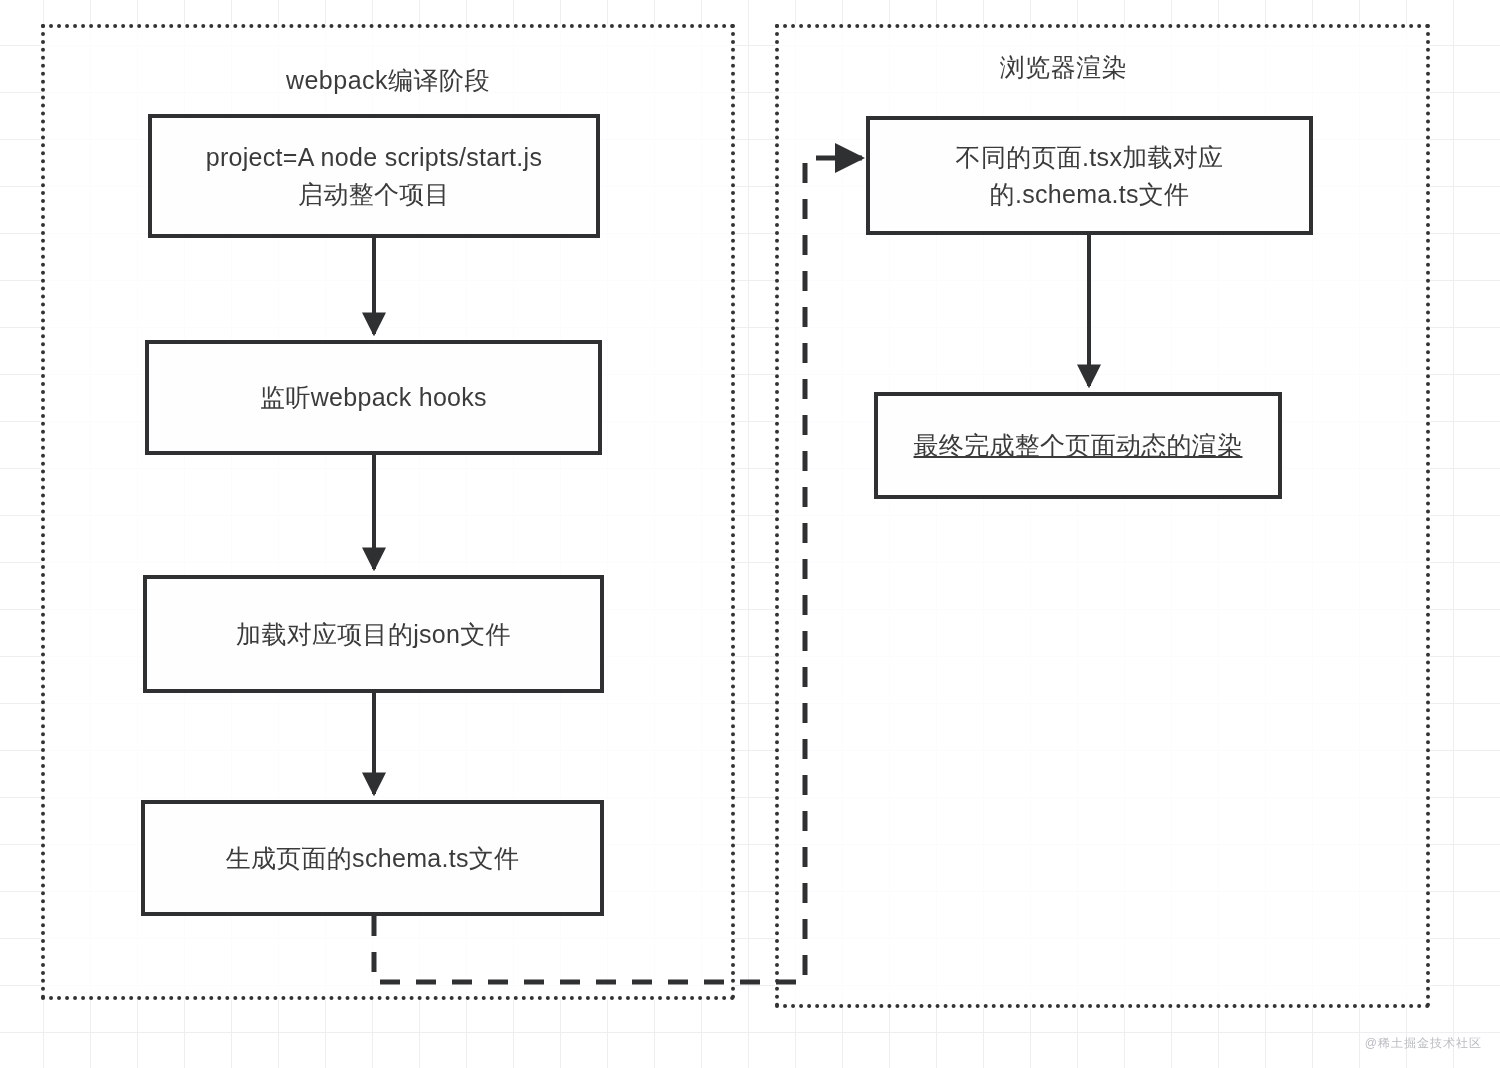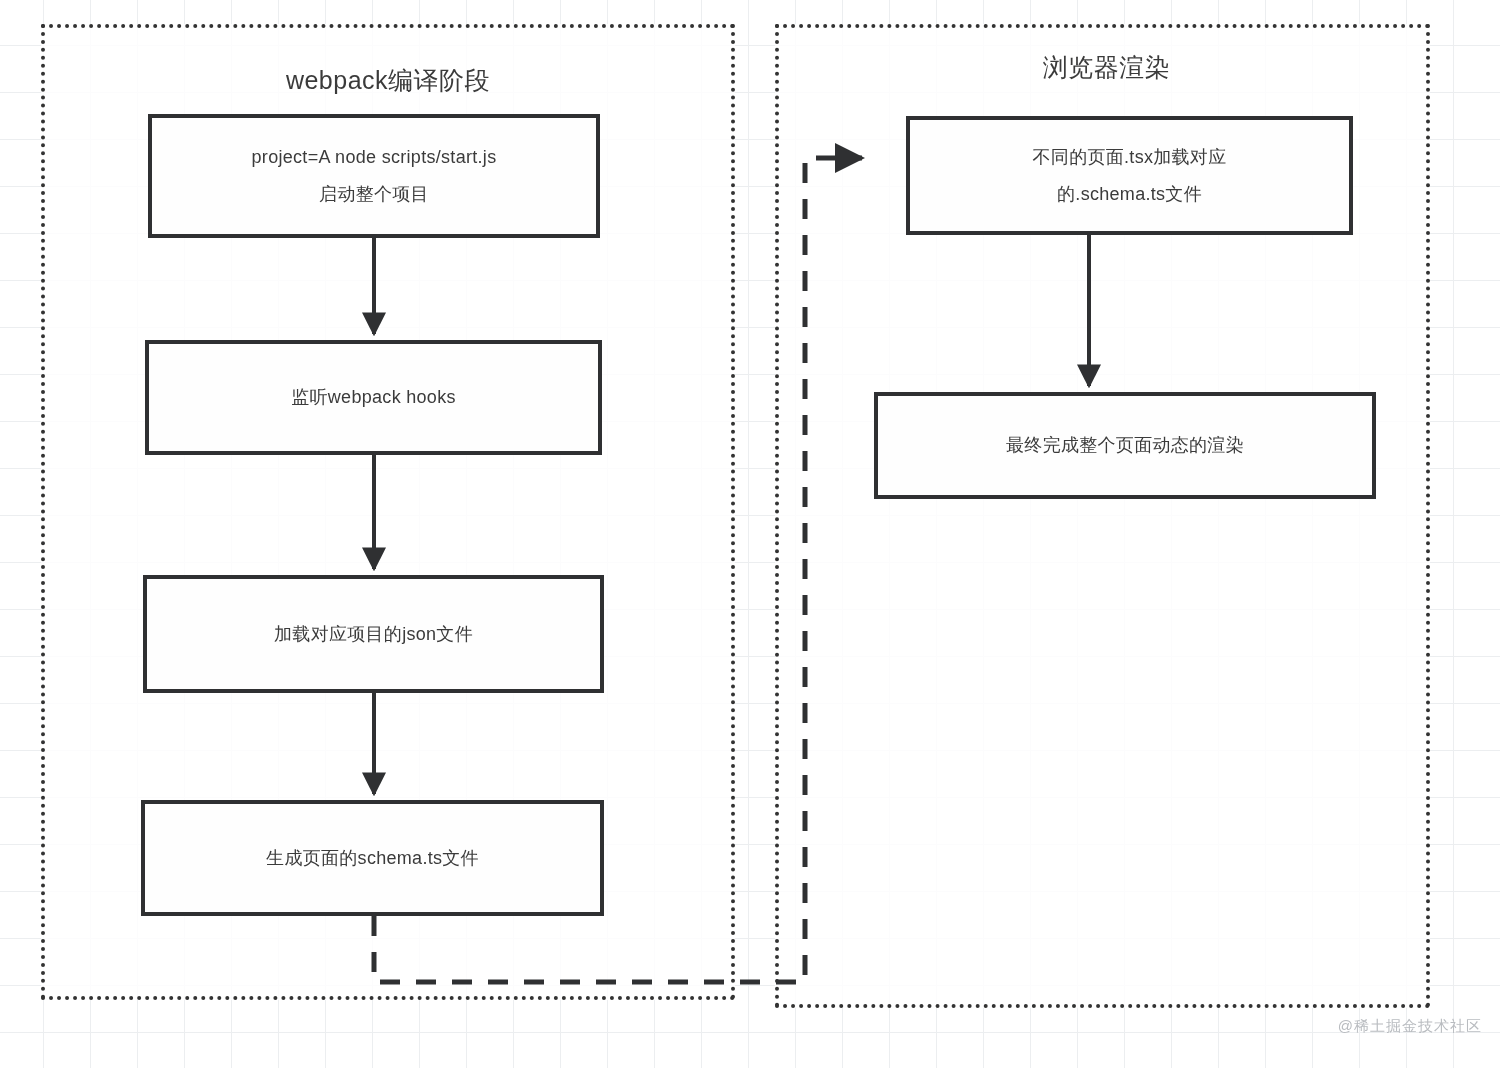--- a/index.html
+++ b/index.html
@@ -39,53 +39,53 @@
   .node {
     position: absolute;
     border: 4px solid #2f3032;
     background: #fefefe;
     box-sizing: border-box;
     display: flex;
     align-items: center;
     justify-content: center;
     text-align: center;
     color: #3b3b3b;
-    font-size: 18px;
+    font-size: 25px;
     line-height: 37px;
     letter-spacing: 0.3px;
     padding: 9px 10px;
   }
   .node-text { display: block; white-space: pre-line; }
   .edge-svg {
     position: absolute;
     left: 0; top: 0;
     width: 1500px; height: 1068px;
     overflow: visible;
     pointer-events: none;
   }
   .watermark {
     position: absolute;
     right: 18px;
-    bottom: 32px;
-    font-size: 15px;
+    bottom: 16px;
+    font-size: 12px;
     color: #b9bcc0;
     letter-spacing: 1px;
     white-space: nowrap;
   }
 </style>
 </head>
 <body>
 
 <div id="canvas">
 
   <div class="group-box" id="group-0" style="left: 41px; top: 24px; width: 694px; height: 976px;"></div>
   <div class="group-title" id="group-title-0" style="left: 41px; top: 52px; width: 694px; margin-top: 13px;">webpack编译阶段</div>
 
   <div class="group-box" id="group-1" style="left: 775px; top: 24px; width: 655px; height: 984px;"></div>
-  <div class="group-title" id="group-title-1" style="left: 779px; top: 52px; width: 655px;">浏览器渲染</div>
+  <div class="group-title" id="group-title-1" style="left: 736px; top: 52px; width: 655px;">浏览器渲染</div>
 
   <svg class="edge-svg" viewBox="0 0 1500 1068">
     <defs>
       <marker id="arrow-solid" viewBox="0 0 10 10" refX="9" refY="5" markerWidth="6" markerHeight="6" orient="auto-start-reverse">
         <path d="M 0 0 L 10 5 L 0 10 z" fill="#2f3032"></path>
       </marker>
       <marker id="arrow-dashed" viewBox="0 0 10 10" refX="9" refY="5" markerWidth="6" markerHeight="6" orient="auto-start-reverse">
         <path d="M 0 0 L 10 5 L 0 10 z" fill="#2f3032"></path>
       </marker>
     </defs>
@@ -113,23 +113,23 @@
   </div>
   <div class="node" id="node-1" style="left: 145px; top: 340px; width: 457px; height: 115px; align-items: center;">
     <span class="node-text">监听webpack hooks</span>
   </div>
   <div class="node" id="node-3" style="left: 141px; top: 800px; width: 463px; height: 116px;">
     <span class="node-text">生成页面的schema.ts文件</span>
   </div>
   <div class="node" id="node-2" style="left: 143px; top: 575px; width: 461px; height: 118px;">
     <span class="node-text">加载对应项目的json文件</span>
   </div>
-  <div class="node" id="node-4" style="left: 866px; top: 116px; width: 447px; height: 119px; margin-left: 40px;">
+  <div class="node" id="node-4" style="left: 866px; top: 116px; width: 447px; height: 119px;">
     <span class="node-text">不同的页面.tsx加载对应
 的.schema.ts文件</span>
   </div>
-  <div class="node" id="node-5" style="left: 874px; top: 392px; width: 502px; height: 107px;">
+  <div class="node" id="node-5" style="left: 874px; top: 392px; width: 408px; height: 107px; text-decoration: underline;">
     <span class="node-text">最终完成整个页面动态的渲染</span>
   </div>
 
   <div class="watermark">@稀土掘金技术社区</div>
 
 </div>
 
 </body></html>

